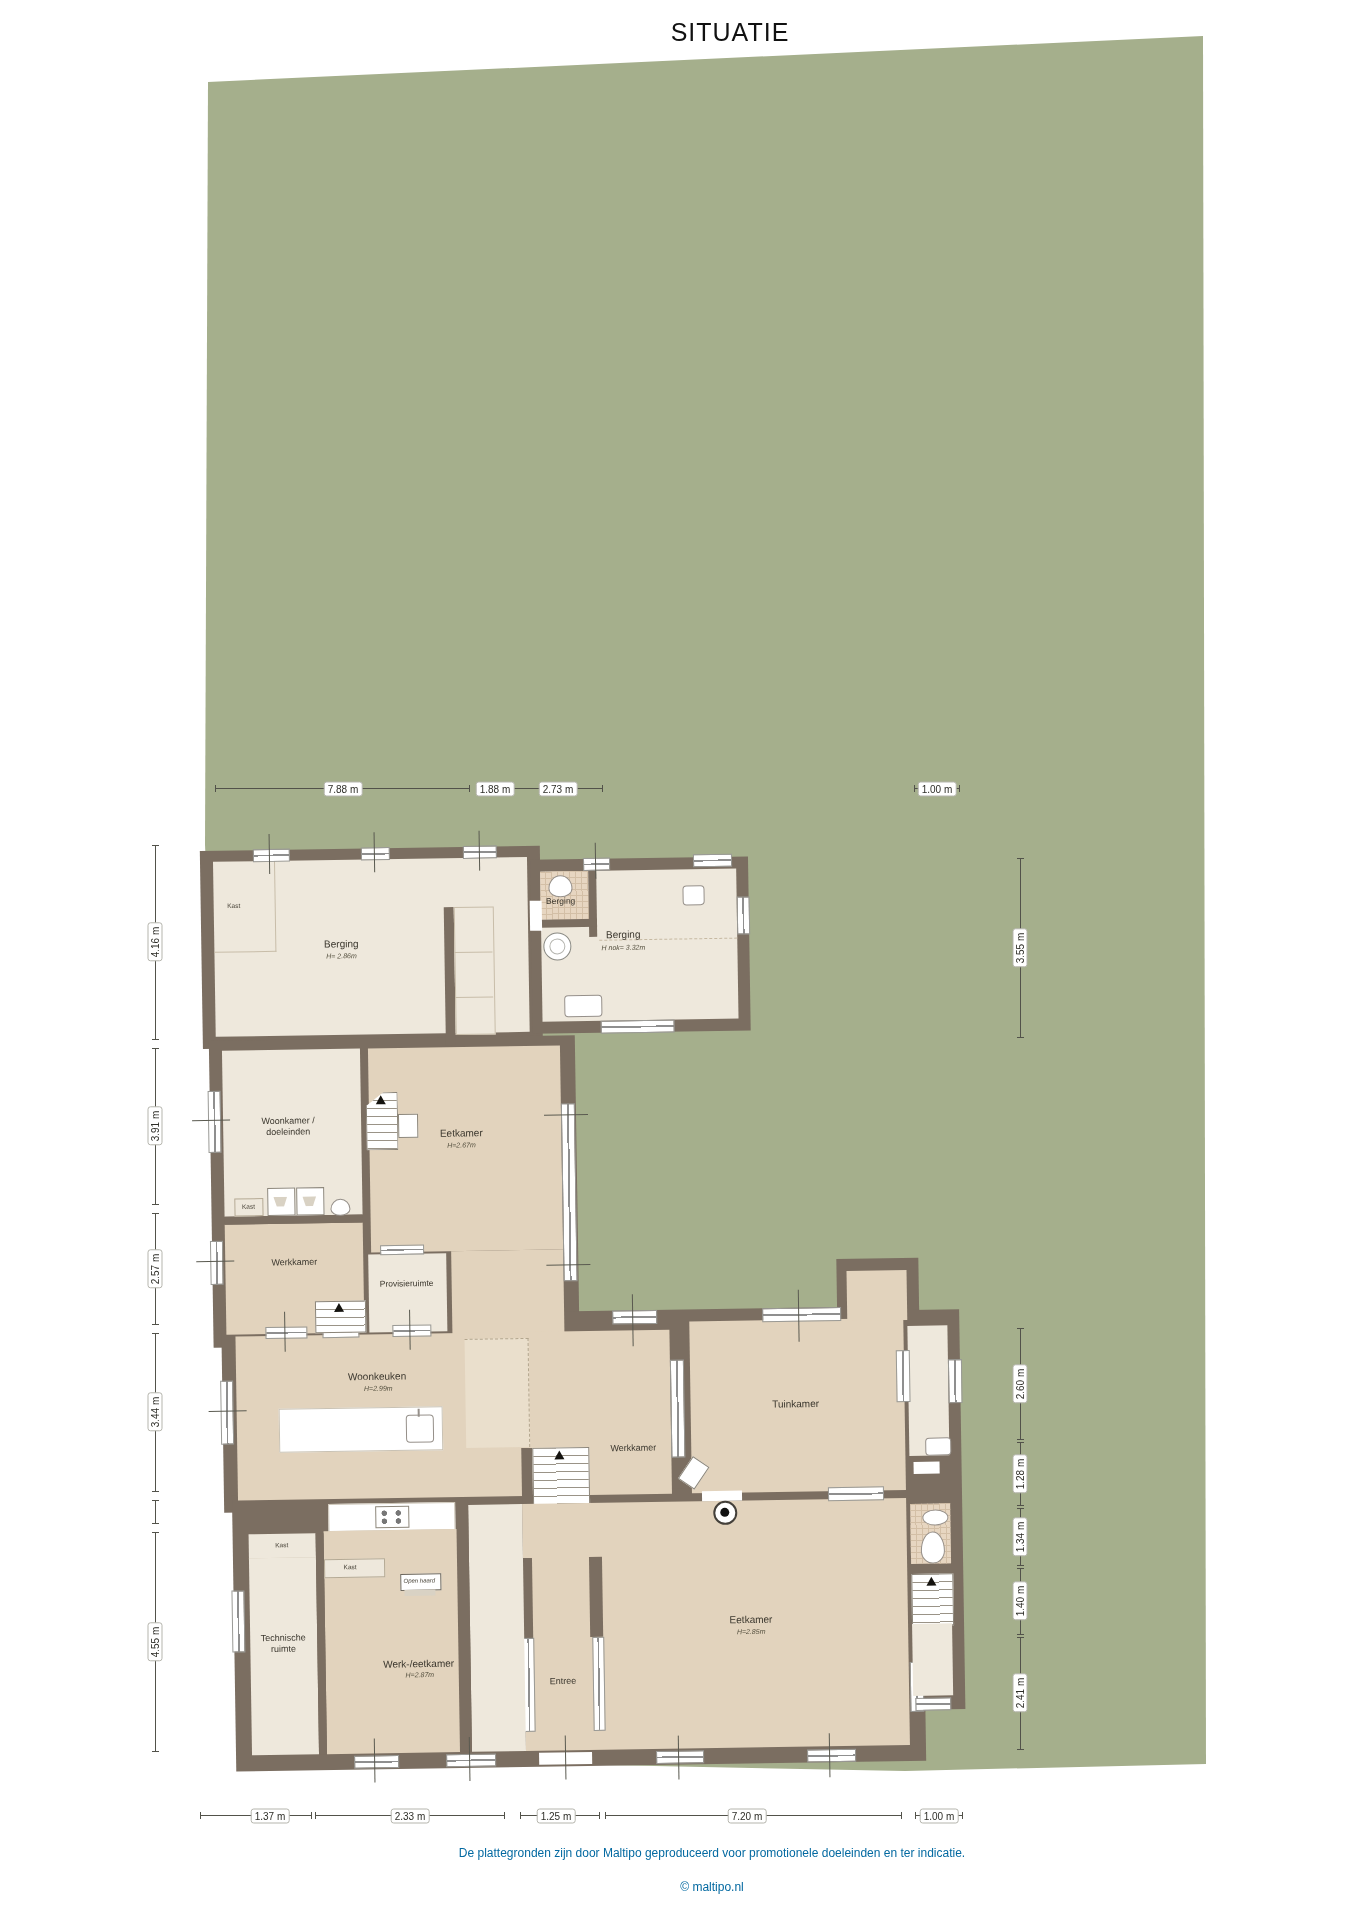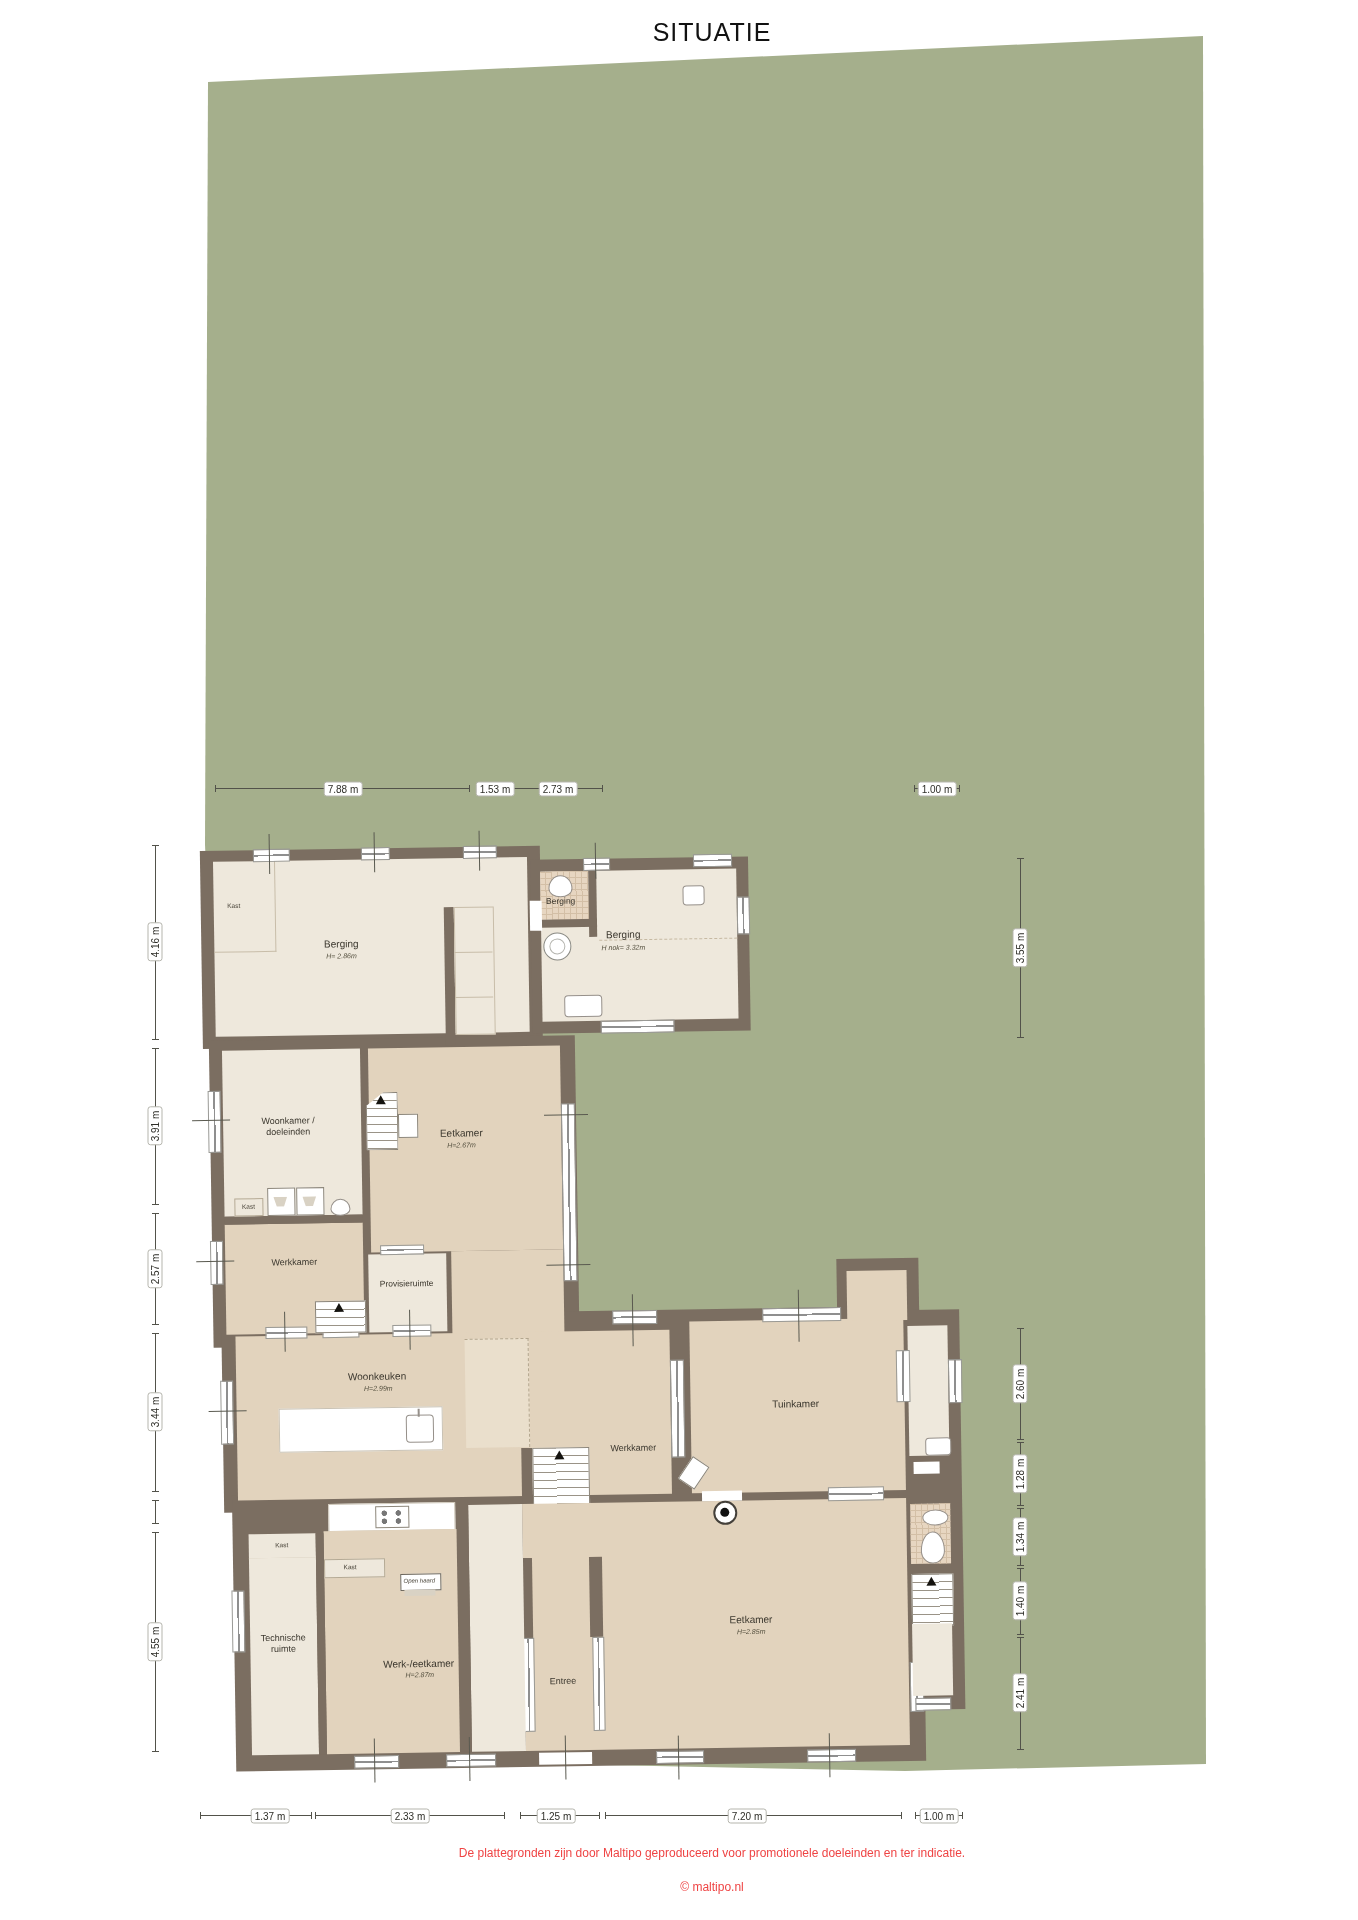--- a/index.html
+++ b/index.html
@@ -31,22 +31,22 @@
   
   .dlh{position:absolute;height:1px;background:#52524a;}
   .dlh::before,.dlh::after{content:"";position:absolute;top:-3px;width:1px;height:7px;background:#52524a;}
   .dlh::before{left:0;}.dlh::after{right:0;}
   .dlv{position:absolute;width:1px;background:#52524a;}
   .dlv::before,.dlv::after{content:"";position:absolute;left:-3px;height:1px;width:7px;background:#52524a;}
   .dlv::before{top:0;}.dlv::after{bottom:0;}
   .dlab{position:absolute;transform:translate(-50%,-50%);background:#fff;border:1px solid #b5b5ad;border-radius:3px;
         padding:0 3px;font-size:10px;line-height:13px;color:#2e2e28;white-space:nowrap;z-index:30;}
   .dlab.v{transform:translate(-50%,-50%) rotate(-90deg);}
-  #title{position:absolute;left:562px;top:18px;width:300px;text-align:center;font-size:25px;letter-spacing:1px;color:#111;font-weight:500;}
-  .foot{position:absolute;left:212px;width:1000px;text-align:center;font-size:12px;color:#ef4444;}
+  #title{position:absolute;left:580px;top:18px;width:300px;text-align:center;font-size:25px;letter-spacing:1px;color:#111;font-weight:500;}
+  .foot{position:absolute;left:212px;width:1000px;text-align:center;font-size:12px;color:#0369a1;}
 </style>
 </head>
 <body>
 
 <div id="canvas">
 
   <div id="title">SITUATIE</div>
 
   <svg class="abs" width="1358" height="1920" style="left:0;top:0">
     <polygon points="208,82 1203,36 1206,1764 905,1771 250,1758 205,845" fill="#a5af8c"></polygon>
@@ -229,21 +229,21 @@
     <div class="rl" style="left:206px;top:816px;">Werk-/eetkamer</div>
     <div class="rs" style="left:207px;top:827px;">H=2.87m</div>
     <div class="rl" style="left:350px;top:836px;font-size:9px;">Entree</div>
     <div class="rl" style="left:539px;top:777px;">Eetkamer</div>
     <div class="rs" style="left:539px;top:789px;">H=2.85m</div>
   </div>
 
   <div class="dlh" style="left:215px;top:788px;width:255px;"></div>
   <div class="dlab" style="left:343px;top:789px;">7.88 m</div>
   <div class="dlh" style="left:477px;top:788px;width:36px;"></div>
-  <div class="dlab" style="left:495px;top:789px;">1.53 m</div>
+  <div class="dlab" style="left:495px;top:789px;">1.88 m</div>
   <div class="dlh" style="left:513px;top:788px;width:90px;"></div>
   <div class="dlab" style="left:558px;top:789px;">2.73 m</div>
   <div class="dlh" style="left:914px;top:788px;width:46px;"></div>
   <div class="dlab" style="left:937px;top:789px;">1.00 m</div>
 
   <div class="dlv" style="left:155px;top:845px;height:195px;"></div>
   <div class="dlab v" style="left:155px;top:942px;">4.16 m</div>
   <div class="dlv" style="left:155px;top:1048px;height:157px;"></div>
   <div class="dlab v" style="left:155px;top:1126px;">3.91 m</div>
   <div class="dlv" style="left:155px;top:1213px;height:112px;"></div>

